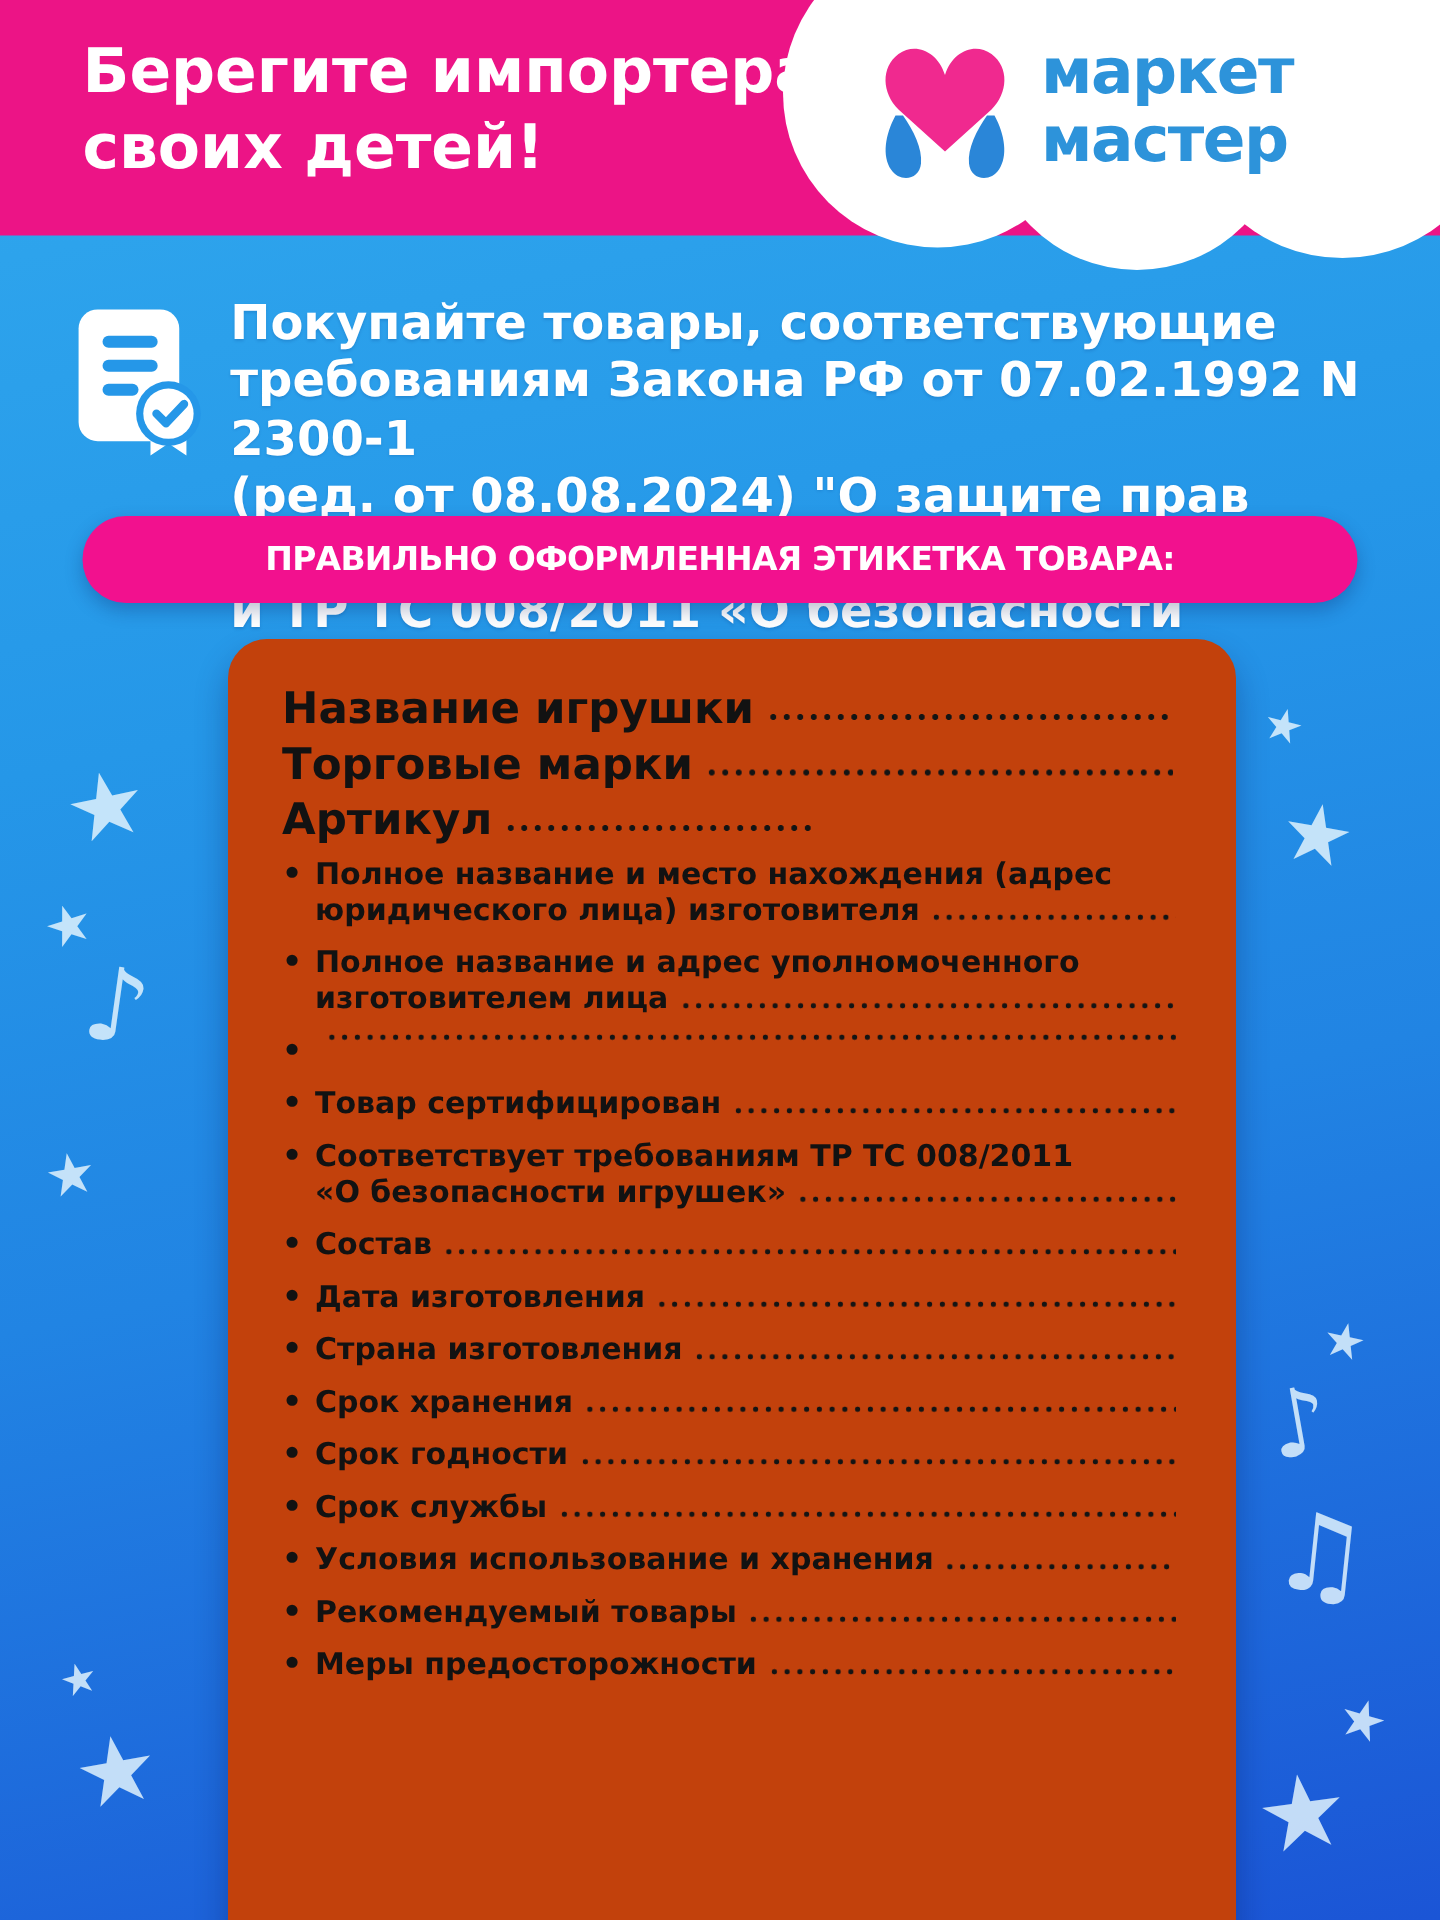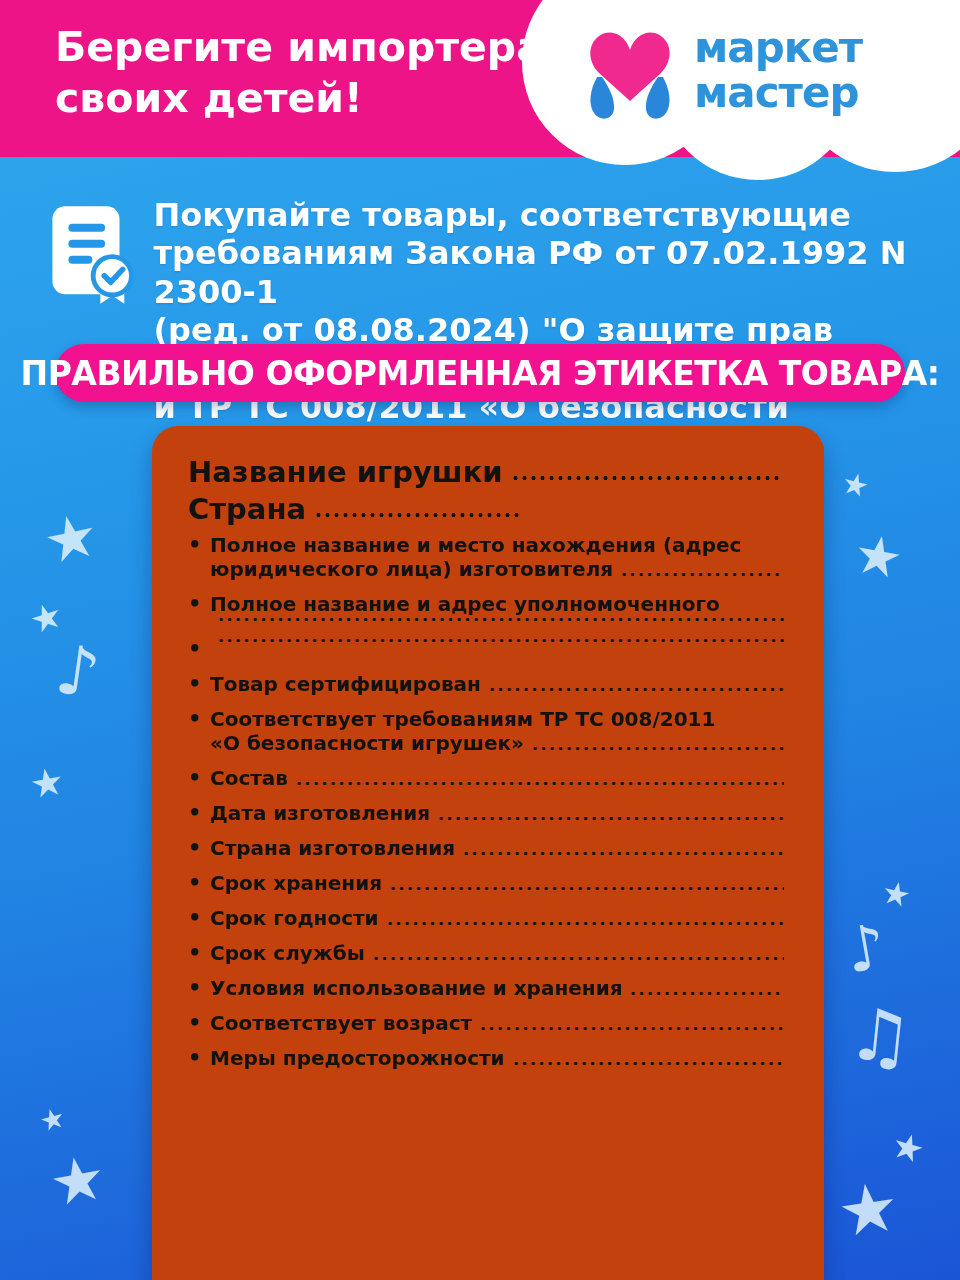--- a/index.html
+++ b/index.html
@@ -26,21 +26,21 @@
   .law-text{
     color:#fff;font-weight:bold;font-size:32px;line-height:1.2;white-space:pre-line;
     margin-top:6px;text-shadow:0 1px 2px rgba(0,50,120,.18);
   }
   
   .pill{
     position:absolute;left:55px;top:344px;width:850px;height:58px;background:#f2118e;
     border-radius:30px;display:flex;align-items:center;justify-content:center;
     box-shadow:0 5px 12px rgba(10,30,90,.28);
   }
-  .pill-label{color:#fff;font-weight:bold;font-size:33px;letter-spacing:-.5px;white-space:nowrap;}
+  .pill-label{color:#fff;font-weight:bold;font-size:22px;letter-spacing:-.5px;white-space:nowrap;}
   
   .card{
     position:absolute;left:152px;top:426px;width:672px;height:977px;background:#c2410c;
     border-radius:26px;box-shadow:0 12px 22px rgba(5,20,80,.32);
     padding:24px 40px 16px 36px;box-sizing:border-box;display:flex;flex-direction:column;z-index:2;
   }
   .hline{display:flex;align-items:flex-end;height:37px;}
   .hlabel{font-size:29px;font-weight:bold;color:#121212;line-height:1.05;white-space:nowrap;}
   .dots{
     flex:1;height:8px;margin:0 2px 5px 8px;
@@ -148,40 +148,45 @@
   <span class="pill-label">ПРАВИЛЬНО ОФОРМЛЕННАЯ ЭТИКЕТКА ТОВАРА:</span>
 </div>
 
 <div class="card">
   <div id="header-fields">
       <div class="hline">
         <span class="hlabel">Название игрушки</span>
         <span class="dots"></span>
       </div>
       <div class="hline">
-        <span class="hlabel">Страна</span>
+        <span class="hlabel">Торговые марки</span>
+        <span class="dots"></span>
+      </div>
+      <div class="hline">
+        <span class="hlabel">Артикул</span>
         <span class="dots dots-short"></span>
       </div>
     </div>
   <div id="bullet-list" class="bullet-list">
       <div class="bullet">
         <span class="bdot">•</span>
         <div class="bbody">
           <div class="btxt">Полное название и место нахождения (адрес</div>
           <div class="bline">
             <span class="btxt">юридического лица) изготовителя</span>
             <span class="dots"></span>
           </div>
         </div>
       </div>
       <div class="bullet">
         <span class="bdot">•</span>
         <div class="bbody">
           <div class="btxt">Полное название и адрес уполномоченного</div>
           <div class="bline">
+            <span class="btxt">изготовителем лица</span>
             <span class="dots"></span>
           </div>
         </div>
       </div>
       <div class="bullet">
         <span class="bdot">•</span>
         <div class="bbody">
           <div class="bline">
             <span class="dots"></span>
           </div>
@@ -266,21 +271,21 @@
           <div class="bline">
             <span class="btxt">Условия использование и хранения</span>
             <span class="dots"></span>
           </div>
         </div>
       </div>
       <div class="bullet">
         <span class="bdot">•</span>
         <div class="bbody">
           <div class="bline">
-            <span class="btxt">Соответствует возраст</span>
+            <span class="btxt">Рекомендуемый товары</span>
             <span class="dots"></span>
           </div>
         </div>
       </div>
       <div class="bullet">
         <span class="bdot">•</span>
         <div class="bbody">
           <div class="bline">
             <span class="btxt">Меры предосторожности</span>
             <span class="dots"></span>

